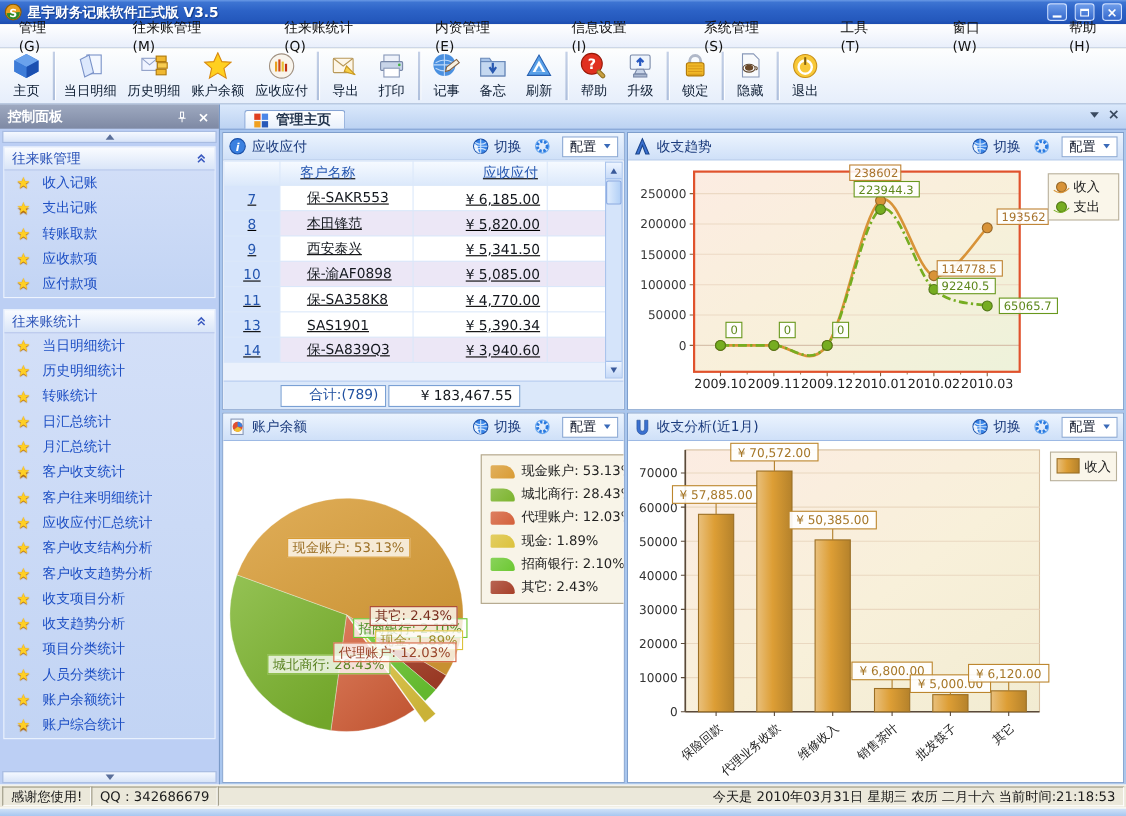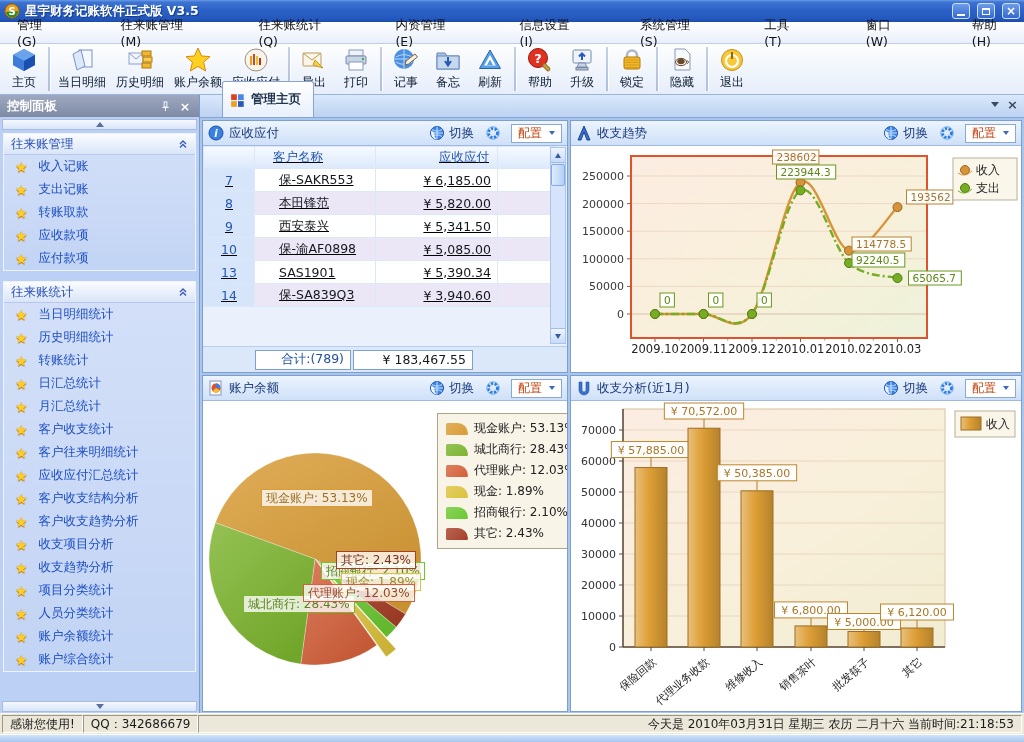--- a/index.html
+++ b/index.html
@@ -51,37 +51,37 @@
     color:#2a52b8; font-size:12.5px; display:flex; align-items:center; padding:0 7px; }
   .side-sec-head .chev { margin-left:auto; display:inline-flex; }
   .side-item { height:23px; display:flex; align-items:center; gap:11px; padding-left:11px; color:#1d4fc4; font-size:12.5px; cursor:default; }
   .side-item .star { font-size:14px; color:#ffd024; text-shadow:0 0 1px #d08818, 0 1px 1px #b06808; line-height:1; }
   .side-bottom { margin-top:auto; }
 
   
   .main { flex:1; display:flex; flex-direction:column; background:#a9c6ee; }
   .tabstrip { height:23px; flex:none; display:flex; align-items:flex-end; padding-left:22px; position:relative;
     background:linear-gradient(#dae8fb,#bcd2f2); border-bottom:1px solid #86a4d4; }
-  .tab { height:36px; display:flex; align-items:center; gap:5px; padding:0 12px 0 7px;
+  .tab { height:17px; display:flex; align-items:center; gap:5px; padding:0 12px 0 7px;
     background:linear-gradient(#ffffff,#e8f0fc); border:1px solid #86a4d4; border-bottom:none;
     border-radius:3px 3px 0 0; font-weight:bold; color:#24364e; font-size:12.5px;justify-content:center; }
   .tabctl { position:absolute; right:6px; top:3px; display:flex; gap:8px; align-items:center; color:#3a4a60; }
   .tabctl .caret { width:0; height:0; border-left:4px solid transparent; border-right:4px solid transparent; border-top:5px solid #3a4a60; }
   .tabctl .x { font-weight:bold; font-size:13px; line-height:1; }
 
   .panels { flex:1; display:grid; grid-template-columns:366px 1fr; grid-template-rows:253px 1fr; gap:2px; padding:2px; }
   .panel { background:#fff; border:1px solid #7e9ecc; display:flex; flex-direction:column; overflow:hidden; }
   .phead { height:25px; flex:none; display:flex; align-items:center; gap:5px; padding:0 5px;
     background:linear-gradient(#ecf4fe,#cfe0f8); border-bottom:1px solid #9db9e4; font-size:12.5px; color:#1a3a7c; }
   .phicon { width:16px; height:16px; display:inline-flex; }
   .phicon svg { width:16px; height:16px; }
   .switch-btn { margin-left:auto; display:flex; align-items:center; gap:4px; color:#1a3a7c; }
   .gearwrap { width:16px; height:16px; display:inline-flex; margin-left:6px; }
   .config-btn { display:flex; align-items:center; gap:7px; background:#fff; border:1px solid #8aa8d4;
-    height:19px; padding:0 6px; margin-left:5px; font-size:12px; color:#c2410c; }
+    height:19px; padding:0 6px; margin-left:5px; font-size:12px; color:#0f172a; }
   .config-btn .caret { width:0; height:0; border-left:3.5px solid transparent; border-right:3.5px solid transparent; border-top:4px solid #3a6ab8; }
   .pbody { flex:1; position:relative; background:#fff; overflow:hidden; }
 
   
   .rtable-wrap { position:absolute; inset:0; background:#eaf1fc;text-decoration:underline; }
   table.rtable { border-collapse:separate; border-spacing:1px; table-layout:fixed; width:348px; background:#dbe8fa; }
   .rtable th { height:21px; font-weight:normal; background:linear-gradient(#f6faff,#dcE9fb); color:#2456b0; font-size:12.5px; }
   .rtable th.h-name { text-align:left; padding-left:18px; }
   .rtable th.h-amt { text-align:right; padding-right:8px; }
   .rtable td { height:22px; background:#fff; font-size:12.5px; color:#14181e; }
@@ -530,20 +530,26 @@
                   <tr>
                     <td class="c-num">9</td>
                     <td class="c-name">西安泰兴</td>
                     <td class="c-amt">¥ 5,341.50</td>
                     <td></td>
                   </tr>
                   <tr class="alt">
                     <td class="c-num">10</td>
                     <td class="c-name">保-渝AF0898</td>
                     <td class="c-amt">¥ 5,085.00</td>
+                    <td></td>
+                  </tr>
+                  <tr>
+                    <td class="c-num">11</td>
+                    <td class="c-name">保-SA358K8</td>
+                    <td class="c-amt">¥ 4,770.00</td>
                     <td></td>
                   </tr>
                   <tr>
                     <td class="c-num">13</td>
                     <td class="c-name">SAS1901</td>
                     <td class="c-amt">¥ 5,390.34</td>
                     <td></td>
                   </tr>
                   <tr class="alt">
                     <td class="c-num">14</td>

